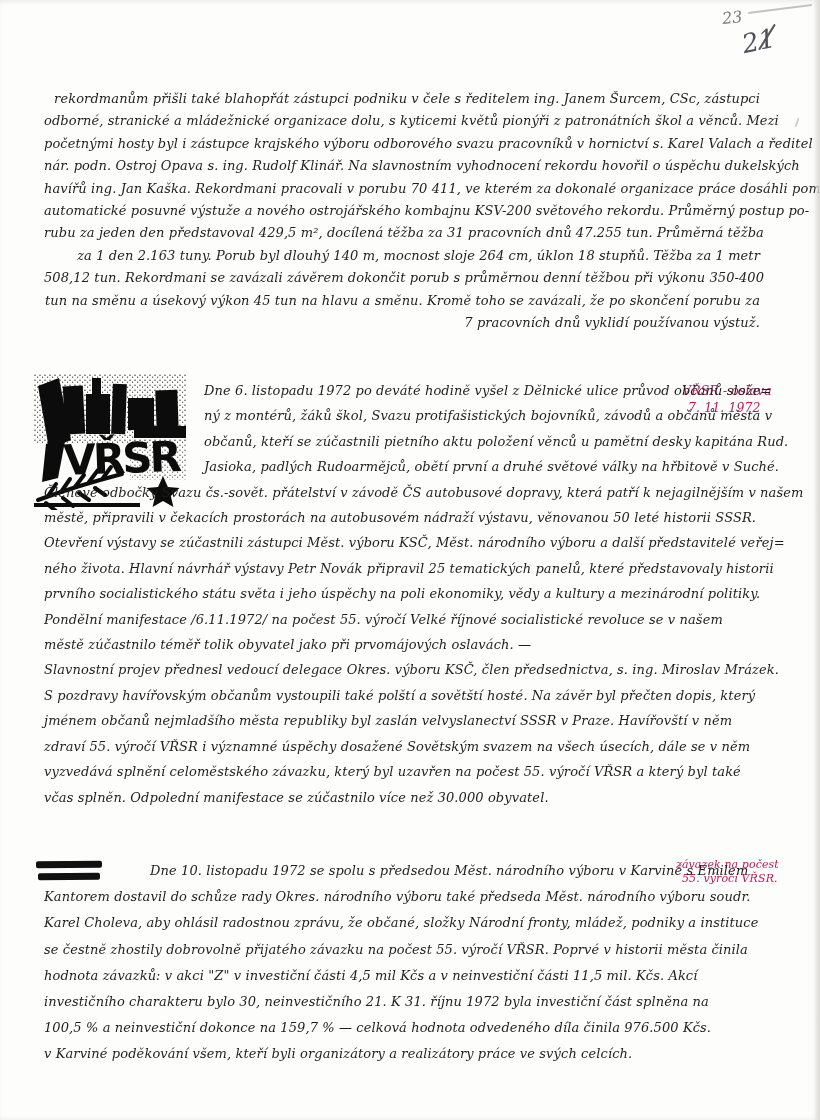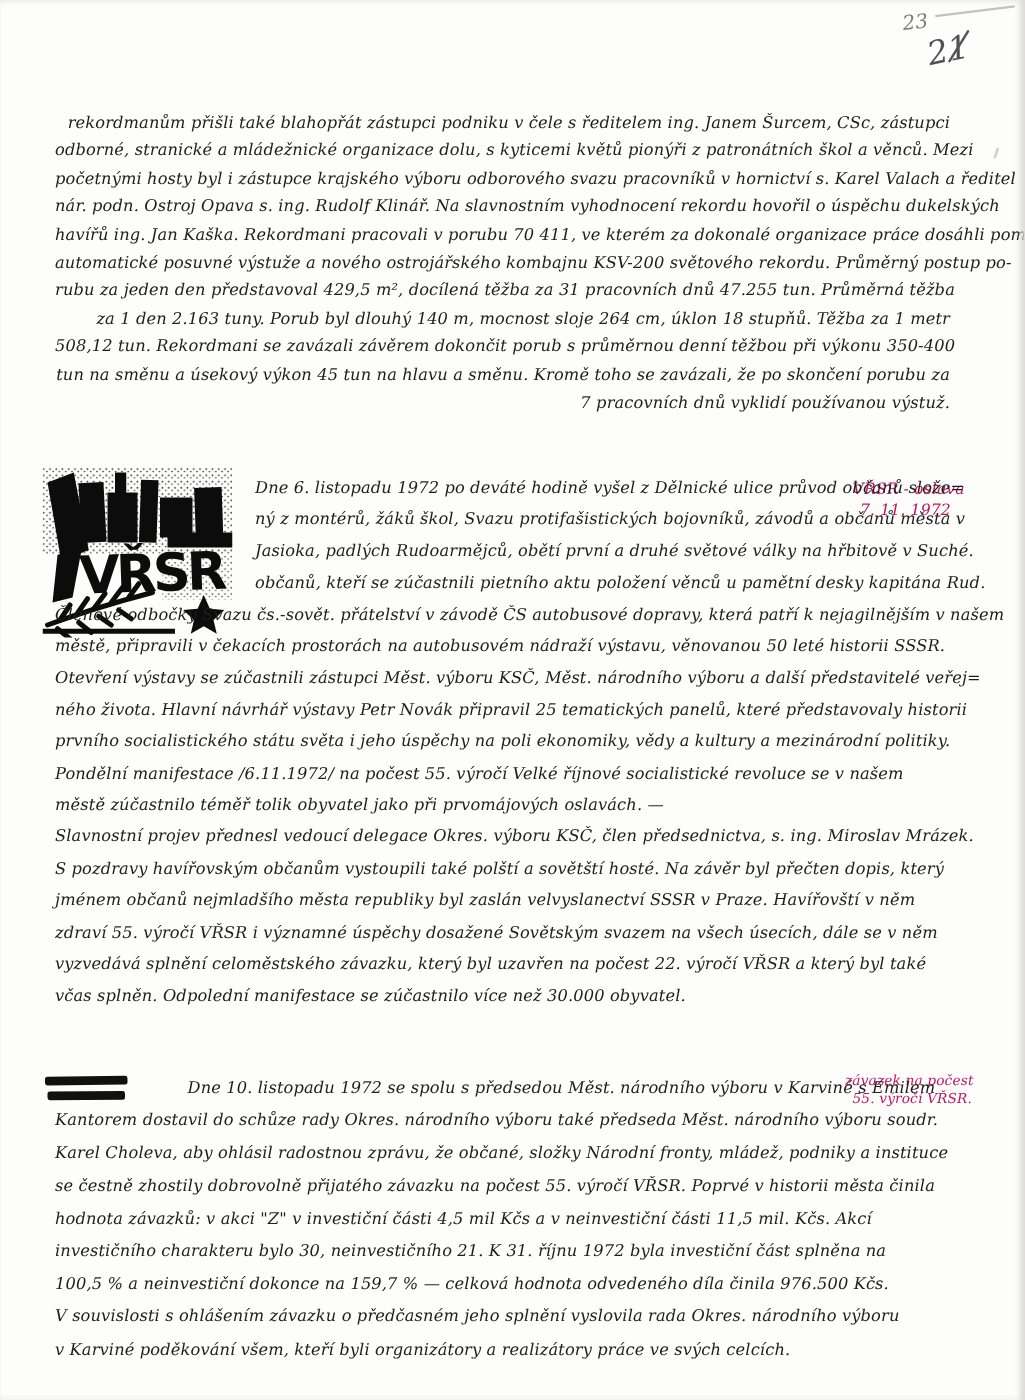--- a/index.html
+++ b/index.html
@@ -112,34 +112,34 @@
   </div>
 
   <div class="margin-note note-oslava hw">
     <div class="n1">VŘSR - oslava</div>
     <div class="n2">7. 11. 1972</div>
   </div>
 
   <div class="p2 hw">
     <div class="hw-line beside-stamp">Dne 6. listopadu 1972 po deváté hodině vyšel z Dělnické ulice průvod občanů slože=</div>
     <div class="hw-line beside-stamp">ný z montérů, žáků škol, Svazu protifašistických bojovníků, závodů a občanů města v</div>
+    <div class="hw-line beside-stamp">občanů, kteří se zúčastnili pietního aktu položení věnců u pamětní desky kapitána Rud.</div>
     <div class="hw-line beside-stamp">Jasioka, padlých Rudoarmějců, obětí první a druhé světové války na hřbitově v Suché.</div>
-    <div class="hw-line beside-stamp">občanů, kteří se zúčastnili pietního aktu položení věnců u pamětní desky kapitána Rud.</div>
     <div class="hw-line">Členové odbočky Svazu čs.-sovět. přátelství v závodě ČS autobusové dopravy, která patří k nejagilnějším v našem</div>
     <div class="hw-line">městě, připravili v čekacích prostorách na autobusovém nádraží výstavu, věnovanou 50 leté historii SSSR.</div>
     <div class="hw-line">Otevření výstavy se zúčastnili zástupci Měst. výboru KSČ, Měst. národního výboru a další představitelé veřej=</div>
     <div class="hw-line">ného života. Hlavní návrhář výstavy Petr Novák připravil 25 tematických panelů, které představovaly historii</div>
     <div class="hw-line">prvního socialistického státu světa i jeho úspěchy na poli ekonomiky, vědy a kultury a mezinárodní politiky.</div>
     <div class="hw-line">Pondělní manifestace /6.11.1972/ na počest 55. výročí Velké říjnové socialistické revoluce se v našem</div>
     <div class="hw-line">městě zúčastnilo téměř tolik obyvatel jako při prvomájových oslavách. —</div>
     <div class="hw-line">Slavnostní projev přednesl vedoucí delegace Okres. výboru KSČ, člen předsednictva, s. ing. Miroslav Mrázek.</div>
     <div class="hw-line">S pozdravy havířovským občanům vystoupili také polští a sovětští hosté. Na závěr byl přečten dopis, který</div>
     <div class="hw-line">jménem občanů nejmladšího města republiky byl zaslán velvyslanectví SSSR v Praze. Havířovští v něm</div>
     <div class="hw-line">zdraví 55. výročí VŘSR i významné úspěchy dosažené Sovětským svazem na všech úsecích, dále se v něm</div>
-    <div class="hw-line">vyzvedává splnění celoměstského závazku, který byl uzavřen na počest 22. výročí VŘSR a který byl také</div>
+    <div class="hw-line">vyzvedává splnění celoměstského závazku, který byl uzavřen na počest 55. výročí VŘSR a který byl také</div>
     <div class="hw-line">včas splněn. Odpolední manifestace se zúčastnilo více než 30.000 obyvatel.</div>
   </div>
 
   <div class="para-marker">
     <div class="bar bar1"></div>
     <div class="bar bar2"></div>
   </div>
 
   <div class="margin-note note-zavazek hw">
     <div class="n1">závazek na počest</div>
@@ -147,18 +147,17 @@
   </div>
 
   <div class="p3 hw">
     <div class="hw-line first-line">Dne 10. listopadu 1972 se spolu s předsedou Měst. národního výboru v Karviné s Emilem</div>
     <div class="hw-line">Kantorem dostavil do schůze rady Okres. národního výboru také předseda Měst. národního výboru soudr.</div>
     <div class="hw-line">Karel Choleva, aby ohlásil radostnou zprávu, že občané, složky Národní fronty, mládež, podniky a instituce</div>
     <div class="hw-line">se čestně zhostily dobrovolně přijatého závazku na počest 55. výročí VŘSR. Poprvé v historii města činila</div>
     <div class="hw-line">hodnota závazků: v akci "Z" v investiční části 4,5 mil Kčs a v neinvestiční části 11,5 mil. Kčs. Akcí</div>
     <div class="hw-line">investičního charakteru bylo 30, neinvestičního 21. K 31. říjnu 1972 byla investiční část splněna na</div>
     <div class="hw-line">100,5 % a neinvestiční dokonce na 159,7 % — celková hodnota odvedeného díla činila 976.500 Kčs.</div>
-    <div class="hw-line">V souvislosti s ohlášením závazku o předčasném jeho splnění vyslovila rada Okres. národního výboru</div>
     <div class="hw-line">v Karviné poděkování všem, kteří byli organizátory a realizátory práce ve svých celcích.</div>
   </div>
 
   <div class="scan-edge"></div>
 </div>
 
 </body></html>

